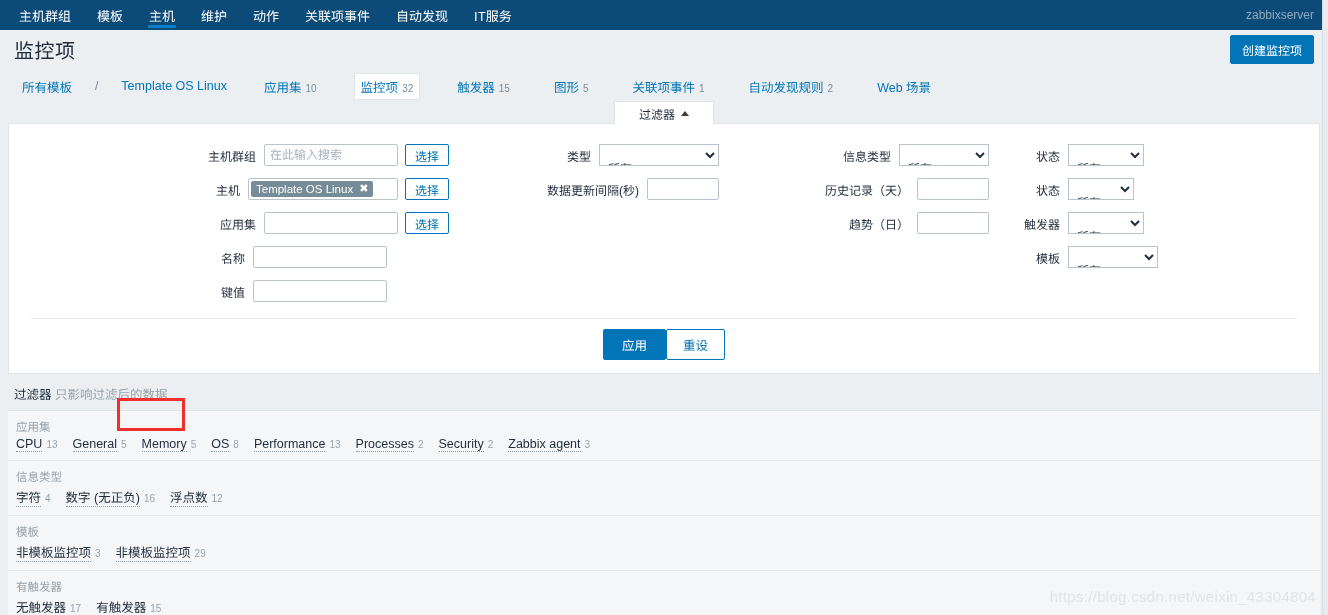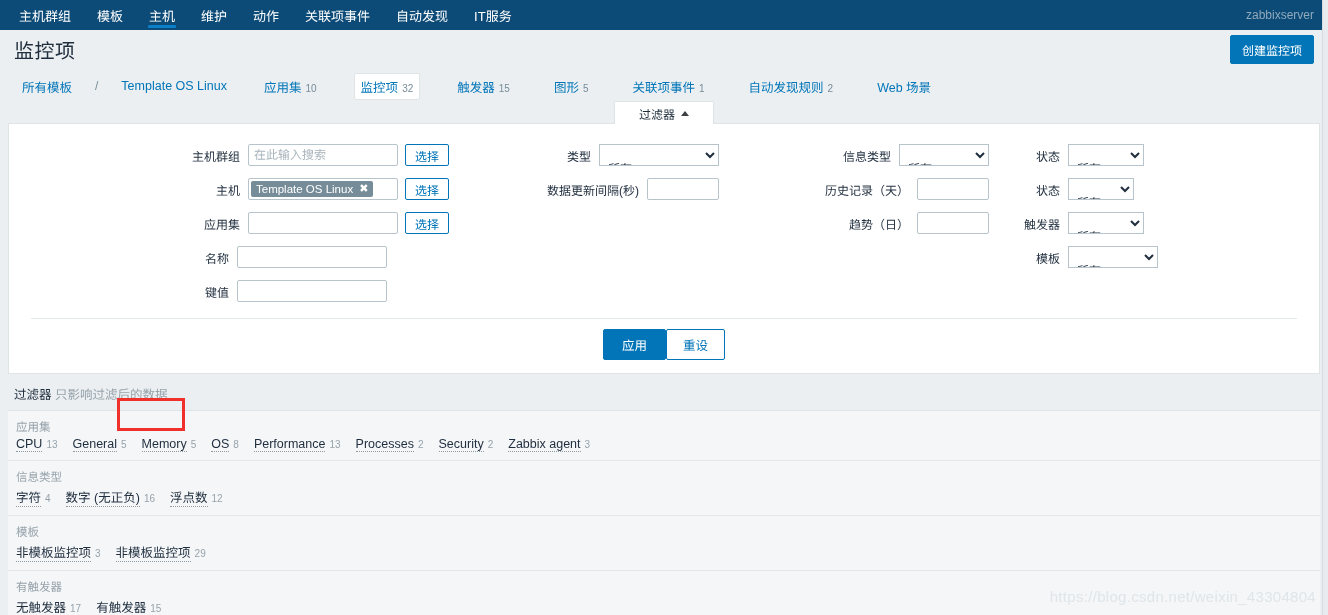--- a/index.html
+++ b/index.html
@@ -175,21 +175,21 @@
     border: 1px solid #b8c4cb;
     border-radius: 2px;
     height: 22px;
     font-size: 12px;
     padding: 0 5px;
     color: #1f2d3d;
     font-family: inherit;
     background: #fff;
   }
   .finput::placeholder { color: #a8b4bb; }
-  .w150 { width: 150px; }
+  .w150 { width: 134px; }
   .w72  { width: 72px;  }
   .btn-select {
     border: 1px solid #0275b8;
     background: #ffffff;
     color: #0275b8;
     border-radius: 2px;
     font-size: 12px;
     height: 22px;
     padding: 0 9px;
     margin-left: 7px;

